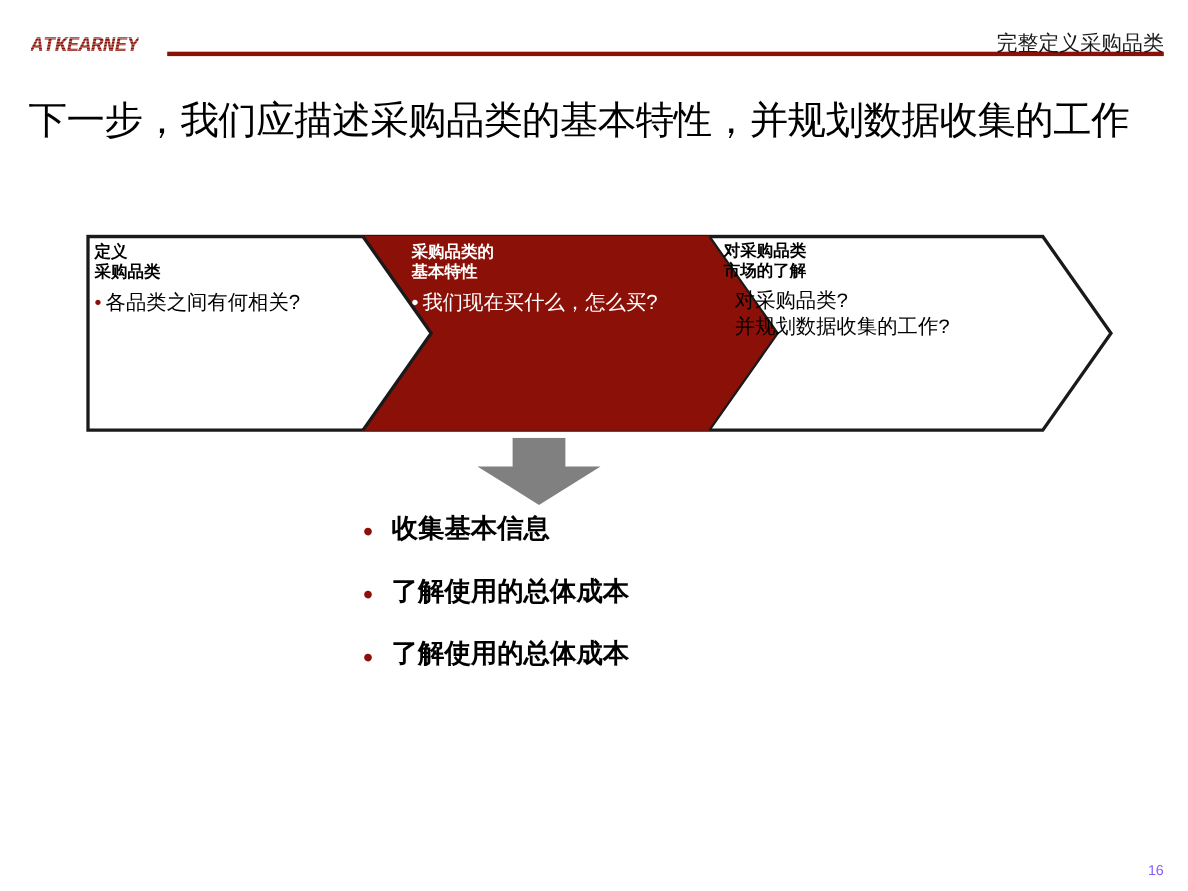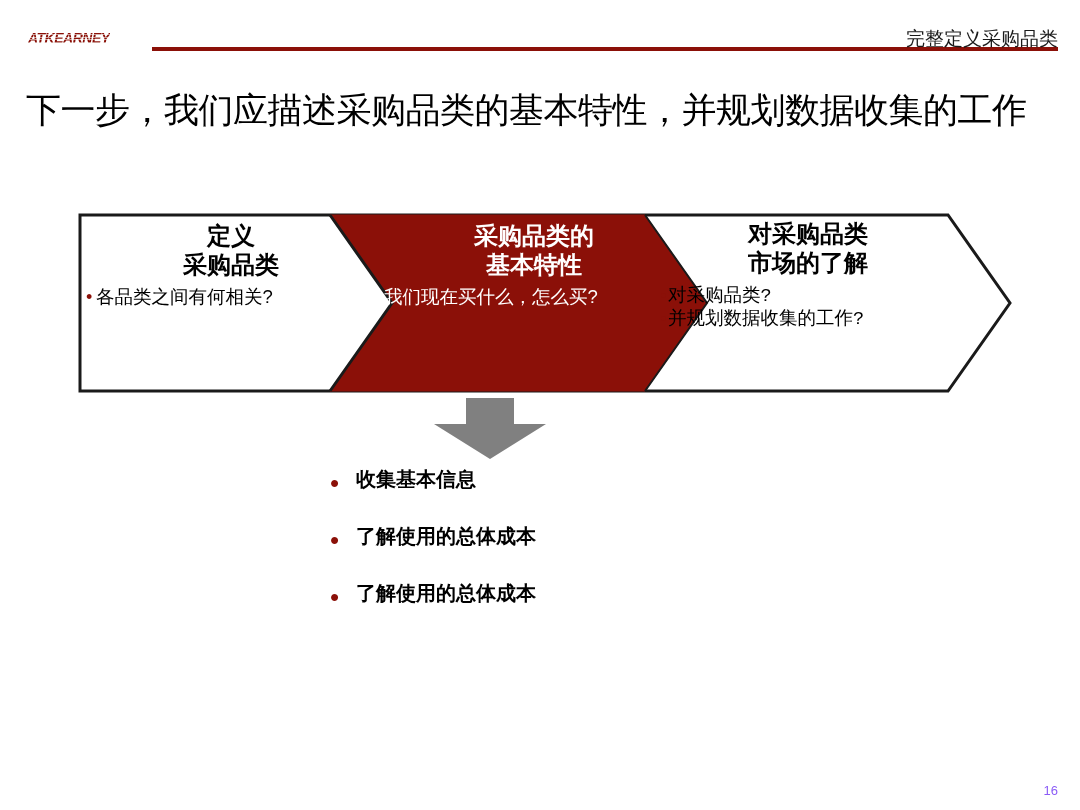--- a/index.html
+++ b/index.html
@@ -18,24 +18,24 @@
     height: 810px;
     background: #ffffff;
     overflow: hidden;
   }
 
   
   #header-logo {
     position: absolute;
     left: 28px;
     top: 30px;
-    font-family: Liberation Sans, sans-serif;
+    font-family: Liberation Mono, monospace;
     font-style: italic;
     font-weight: bold;
-    font-size: 14px;
+    font-size: 19px;
     letter-spacing: -0.5px;
     color: #8B1008;
     background: repeating-linear-gradient(
         to bottom,
         #8B1008 0px, #8B1008 1.6px,
         #c99a93 1.6px, #c99a93 2.6px);
     -webkit-background-clip: text;
     background-clip: text;
     -webkit-text-fill-color: transparent;
     white-space: nowrap;
@@ -84,23 +84,22 @@
     left: 0;
     top: 0;
   }
   .seg {
     position: absolute;
     top: 0;
     height: 100%;
     box-sizing: border-box;
   }
   .seg-head {
-    text-align: center;
     font-weight: bold;
-    font-size: 24px;
+    font-size: 15px;
     line-height: 1.22;
     margin-top: 8px;
     white-space: pre-line;
   }
   .seg-bullets {
     margin-top: 6px;
     font-size: 18.5px;
     line-height: 1.24;
   }
   .bullet-row {
@@ -150,21 +149,21 @@
   .outcome-dot {
     flex: 0 0 auto;
     width: 26px;
     color: #8B1008;
     font-size: 26px;
     line-height: 1;
     padding-top: 2px;
   }
   .outcome-text {
     flex: 1 1 auto;
-    font-size: 20px;
+    font-size: 24px;
     font-weight: bold;
     line-height: 1.1;
     color: #000000;
   }
 
   
   #page-number {
     position: absolute;
     right: 22px;
     bottom: 12px;

